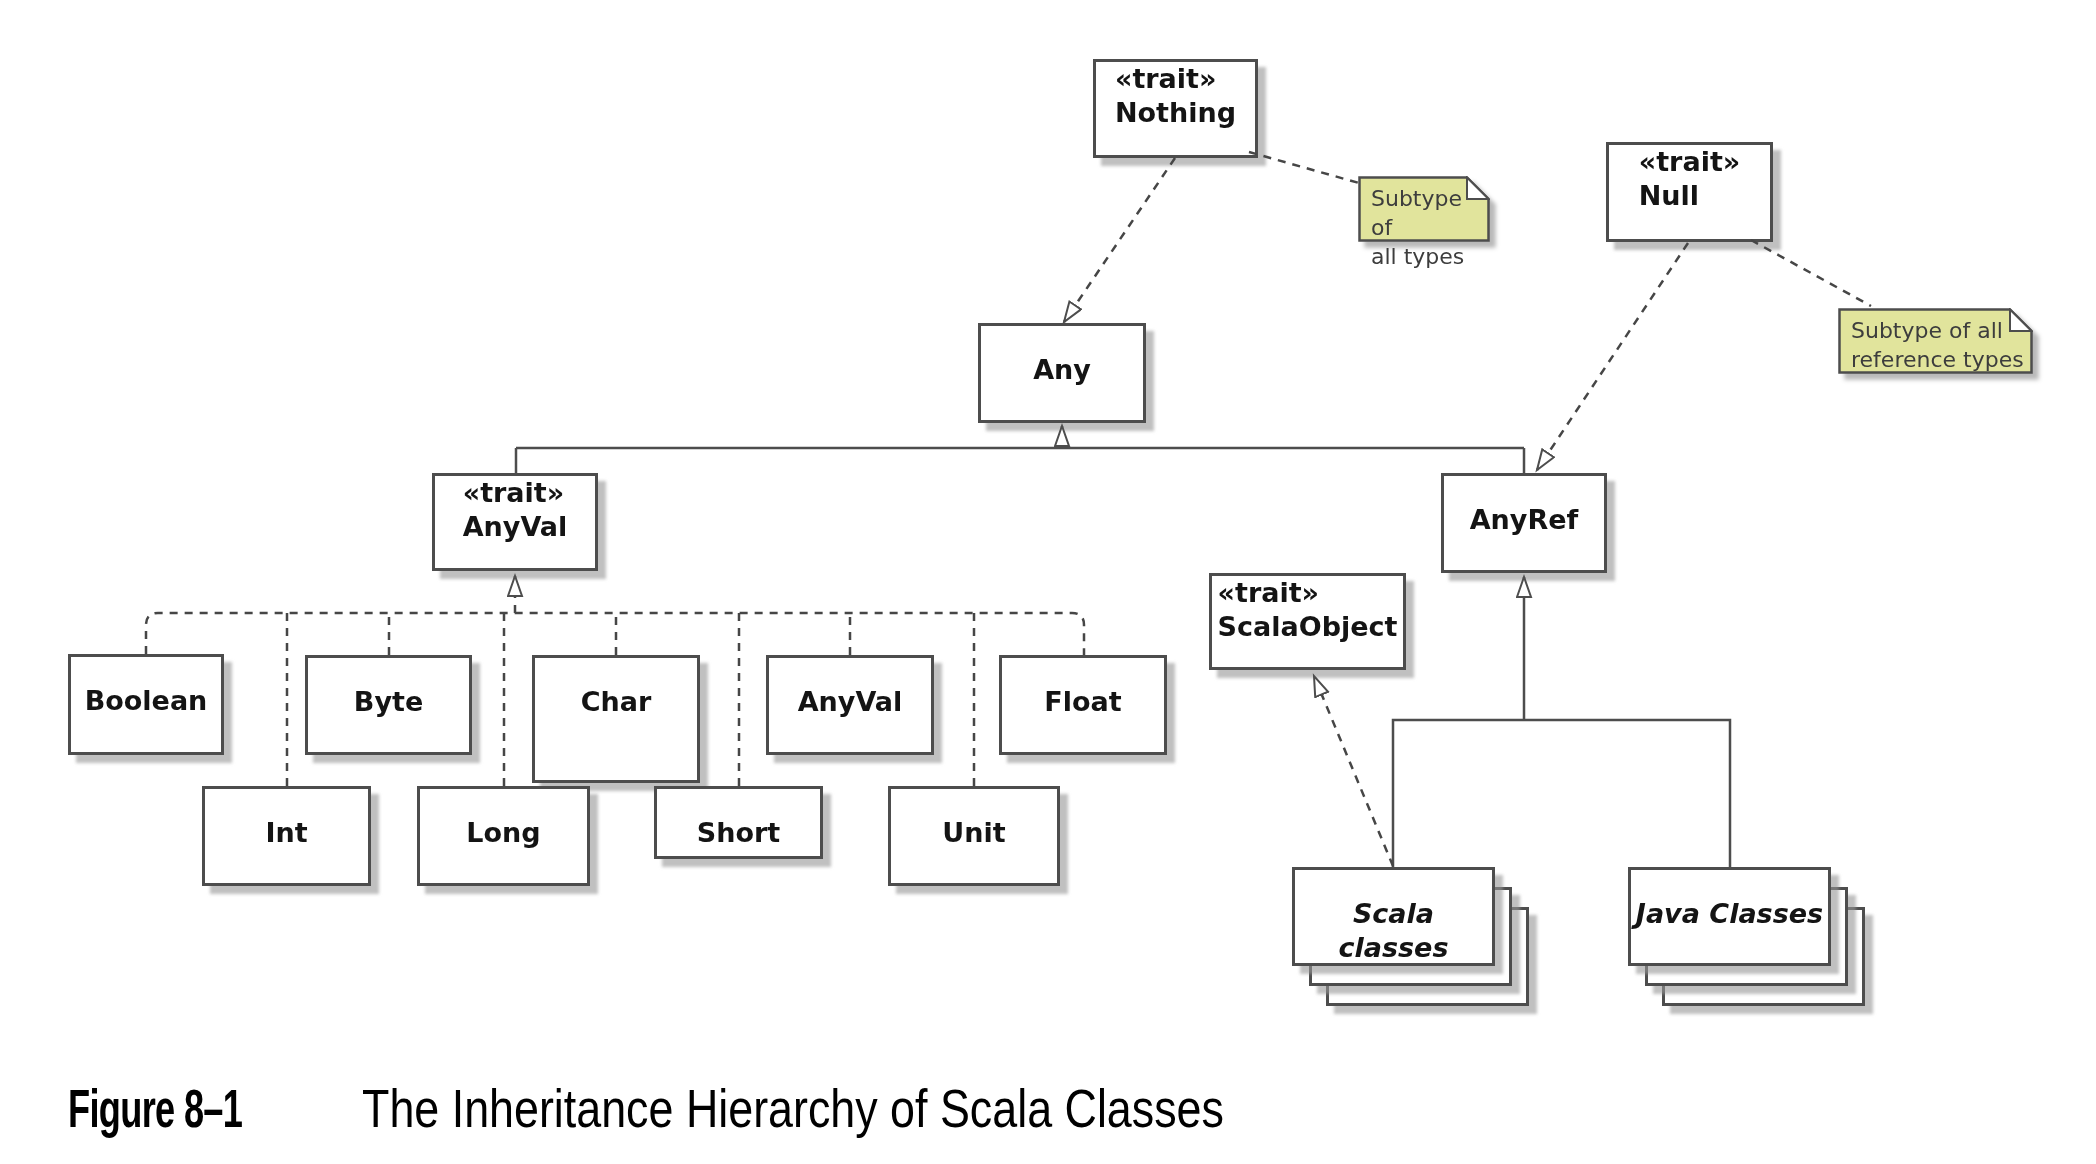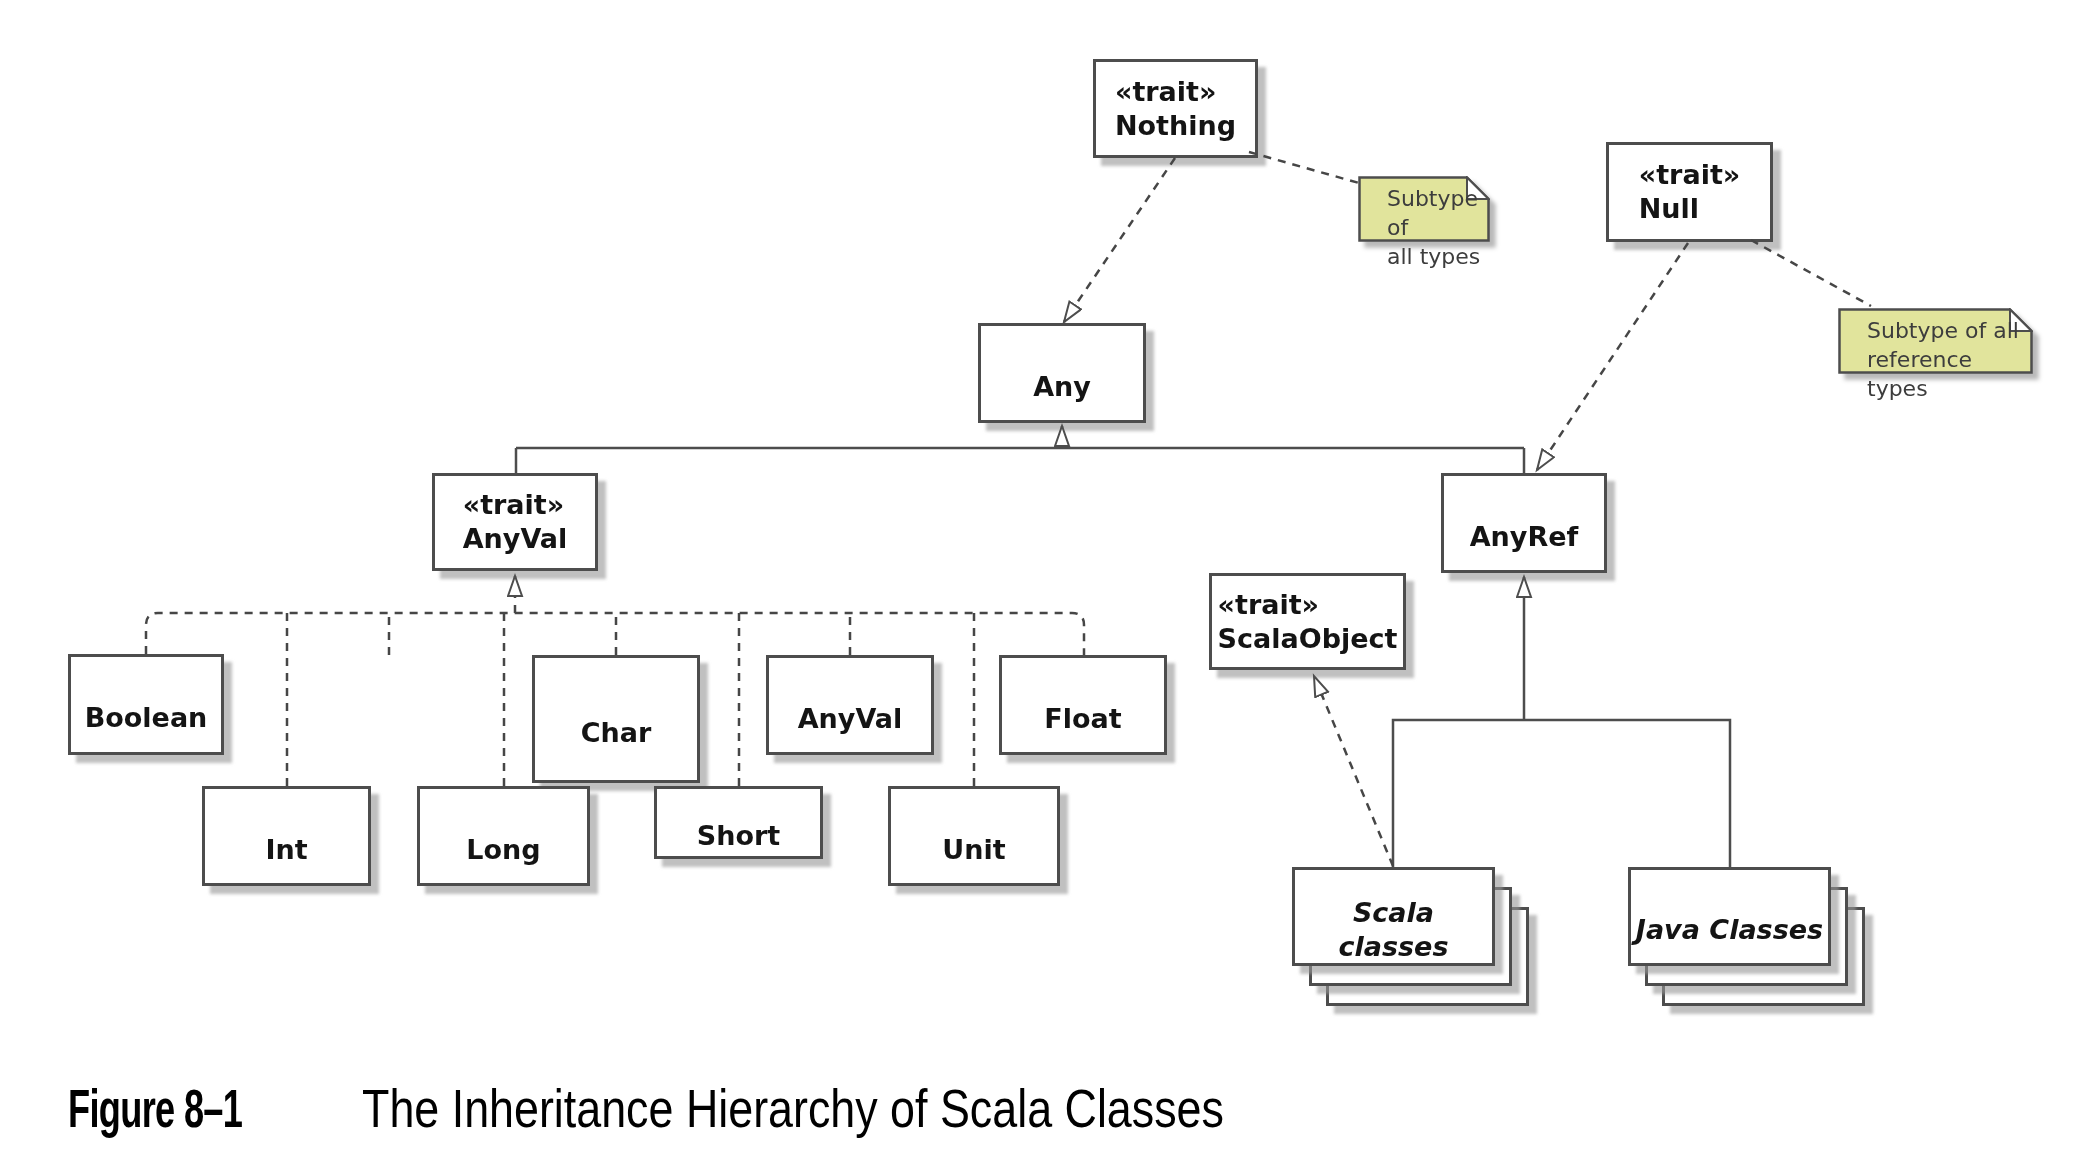--- a/index.html
+++ b/index.html
@@ -1,36 +1,36 @@
 <!DOCTYPE html>
 <html><head>
 <meta charset="utf-8">
 <style>
   html,body{margin:0;padding:0;background:#ffffff;}
   .page{position:relative;width:2096px;height:1164px;background:#ffffff;overflow:hidden;
         font-family:"DejaVu Sans",sans-serif;}
   
   .box{position:absolute;box-sizing:border-box;background:#ffffff;border:3px solid #4d4d4d;
        box-shadow:8px 8px 3px rgba(150,150,150,.6);
-       display:flex;align-items:center;justify-content:center;
+       display:flex;align-items:flex-start;justify-content:center;
        font-weight:bold;font-size:27px;line-height:34px;color:#141414;z-index:2;}
   .box .txt{text-align:left;}
   .box .txt.center{text-align:center;margin-top:27px;}
   .it{font-style:italic;}
   
   .stack{position:absolute;z-index:2;}
   .sheet{position:absolute;box-sizing:border-box;inset:0;background:#fff;border:3px solid #4d4d4d;
          box-shadow:8px 8px 3px rgba(150,150,150,.6);}
   .sheet.s1{transform:translate(17px,20px);}
   .sheet.s2{transform:translate(34px,40px);}
   .stack .box{inset:0;width:100%;height:100%;}
   
   .note{position:absolute;z-index:2;}
   .note svg{position:absolute;left:0;top:0;filter:drop-shadow(6px 6px 2px #b9b9b9);}
-  .note-text{position:absolute;inset:0;padding:8px 0 0 29px;
+  .note-text{position:absolute;inset:0;padding:8px 0 0 13px;
              font-size:22px;line-height:29px;color:#3d3d3d;}
   .note-text span{display:block;}
   
   svg.wires{position:absolute;left:0;top:0;z-index:5;pointer-events:none;}
   .s{stroke:#4d4d4d;stroke-width:2.5;fill:none;}
   .d{stroke:#464646;stroke-width:2.5;fill:none;stroke-dasharray:8 7;}
   
   .fig-label{position:absolute;left:68px;top:1078px;z-index:2;
              font-family:"Liberation Sans",sans-serif;font-weight:bold;
              font-size:54px;line-height:60px;color:#000;
@@ -112,20 +112,23 @@
   <div class="box" style="left:1209px;top:573px;width:197px;height:97px">
     <div class="txt">
       <div>«trait»</div>
       <div>ScalaObject</div>
     </div>
   </div>
 
   <div class="box" style="left:68px;top:654px;width:156px;height:101px">
     <div class="txt center">Boolean</div>
   </div>
+  <div class="box" style="left:305px;top:655px;width:167px;height:100px">
+    <div class="txt center">Byte</div>
+  </div>
   <div class="box" style="left:532px;top:655px;width:168px;height:128px">
     <div class="txt center">Char</div>
   </div>
   <div class="box" style="left:766px;top:655px;width:168px;height:100px">
     <div class="txt center">AnyVal</div>
   </div>
   <div class="box" style="left:999px;top:655px;width:168px;height:100px">
     <div class="txt center">Float</div>
   </div>
 

